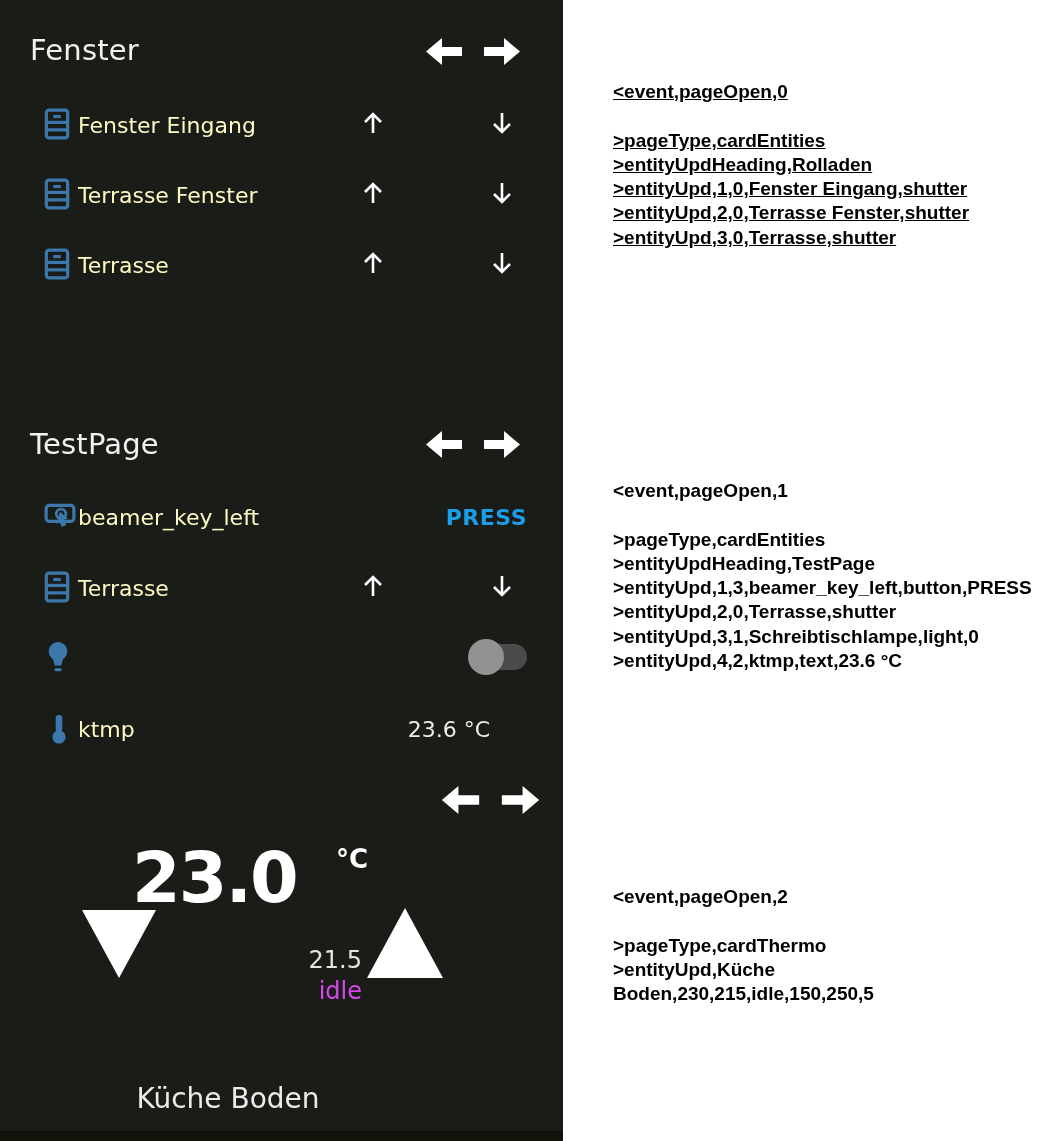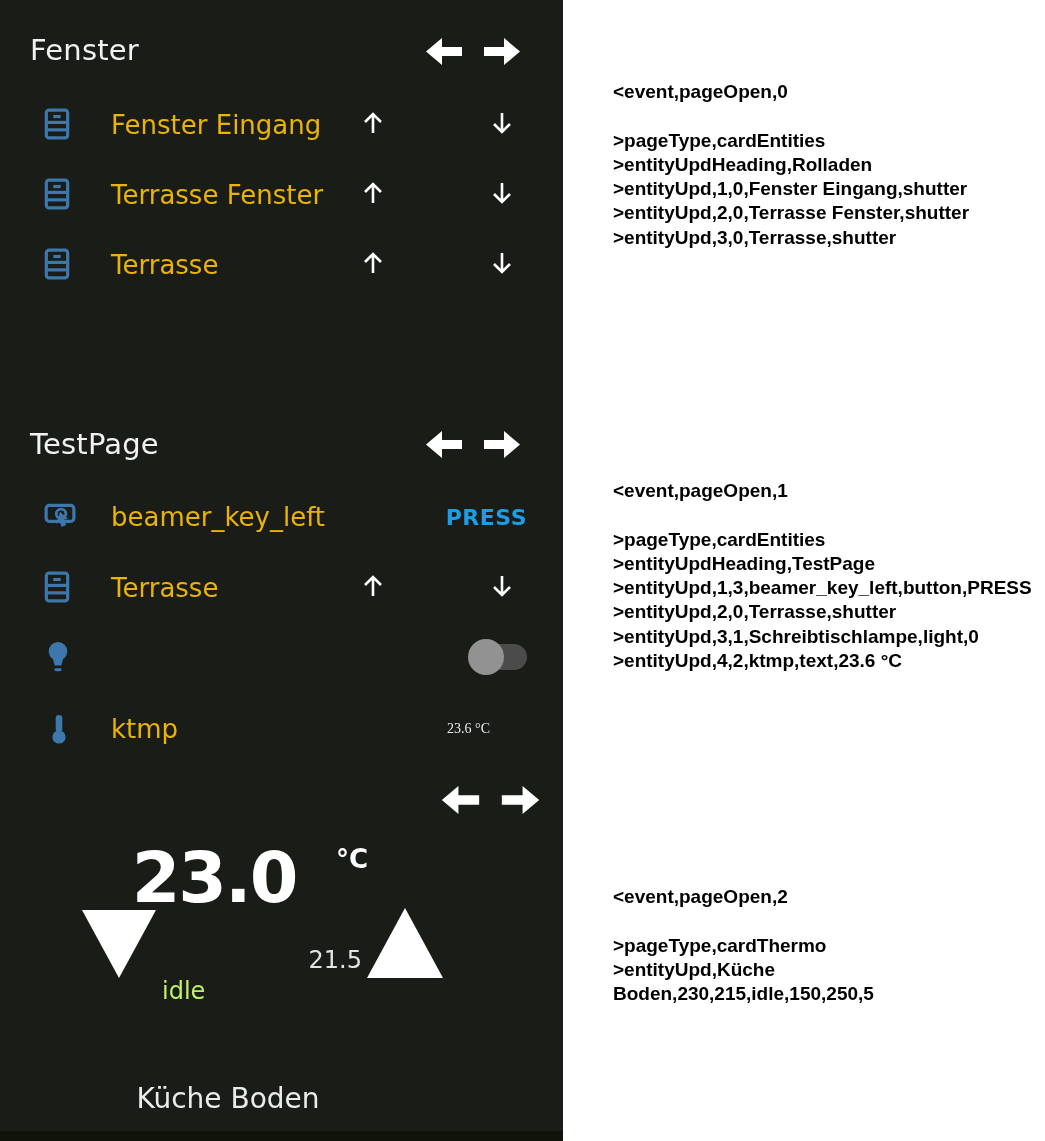--- a/index.html
+++ b/index.html
@@ -17,65 +17,65 @@
     left:30px;color:#f1f1f1;font-size:29px;font-weight:400;line-height:34px;
     letter-spacing:.2px;
   }
   .nav-btn{width:38px;height:27px;display:block;}
   .nav-btn svg{display:block;}
 
   .entity-row{left:0;width:563px;height:70px;}
   .row-icon{left:44px;top:50%;transform:translateY(-50%);width:32px;height:34px;}
   .row-icon svg{display:block;}
   .entity-name{
-    left:111px;top:50%;transform:translateY(-50%);
-    color:#eab308;font-size:26px;white-space:nowrap;
+    left:78px;top:50%;transform:translateY(-50%);
+    color:#fef9c3;font-size:22px;white-space:nowrap;
   }
   .ctl{top:50%;transform:translateY(-50%);}
   .ctl-up{left:360px;}
   .ctl-stop{left:430px;}
   .ctl-down{left:489px;}
   .stop-square{width:19px;height:19px;background:#ffffff;}
 
   .press-label{
     right:36px;top:50%;transform:translateY(-50%);
     color:#1b9de8;font-size:22px;font-weight:700;letter-spacing:.5px;
   }
   .text-value{
     right:73px;top:50%;transform:translateY(-50%);
-    color:#ececec;font-size:14px;white-space:nowrap;font-family:Liberation Serif, serif;
+    color:#ececec;font-size:22px;white-space:nowrap;
   }
 
   .toggle{left:468px;top:50%;transform:translateY(-50%);width:59px;height:38px;cursor:pointer;}
   .toggle-track{position:absolute;right:0;top:6px;width:52px;height:26px;border-radius:13px;background:#4b4b4b;}
   .toggle-knob{position:absolute;left:0;top:1px;width:36px;height:36px;border-radius:50%;background:#929292;}
 
   
   .cur-temp{
-    left:114px;top:843px;width:200px;text-align:center;
+    left:132px;top:843px;width:200px;text-align:left;
     color:#ffffff;font-size:70px;font-weight:700;line-height:1;letter-spacing:-2px;
   }
   .temp-unit{left:336px;top:844px;color:#ffffff;font-size:26px;font-weight:700;}
   .tri-down{left:82px;top:910px;width:0;height:0;
     border-left:37px solid transparent;border-right:37px solid transparent;
     border-top:68px solid #ffffff;cursor:pointer;}
   .tri-up{left:367px;top:908px;width:0;height:0;
     border-left:38px solid transparent;border-right:38px solid transparent;
     border-bottom:70px solid #ffffff;cursor:pointer;}
   .setpoint{left:162px;top:946px;width:200px;text-align:right;color:#e3e3e3;font-size:24px;}
-  .hvac-status{left:162px;top:977px;width:200px;text-align:left;color:#bef264;font-size:24px;}
+  .hvac-status{left:162px;top:977px;width:200px;text-align:right;color:#d946ef;font-size:24px;}
   .thermo-title{left:0;top:1082px;width:456px;text-align:center;color:#ebebeb;font-size:28px;}
 
   
   .log-block{
     left:613px;max-width:425px;
     font-family:"Liberation Sans",sans-serif;font-weight:700;font-size:19px;
     line-height:24.3px;color:#000;white-space:pre-line;
   }
-  .log-0{top:80px;} .log-1{top:467px;margin-top:12px;} .log-2{top:885px;}
+  .log-0{top:80px;text-decoration:underline;} .log-1{top:467px;margin-top:12px;} .log-2{top:885px;}
 </style>
 </head>
 <body>
 
 <svg width="0" height="0" style="position:absolute">
   <defs>
     <g id="arrow-left-block">
       <polygon points="36,9 16,9 16,0 0,13.5 16,27 16,18 36,18" fill="#ffffff"></polygon>
     </g>
     <g id="arrow-right-block">

